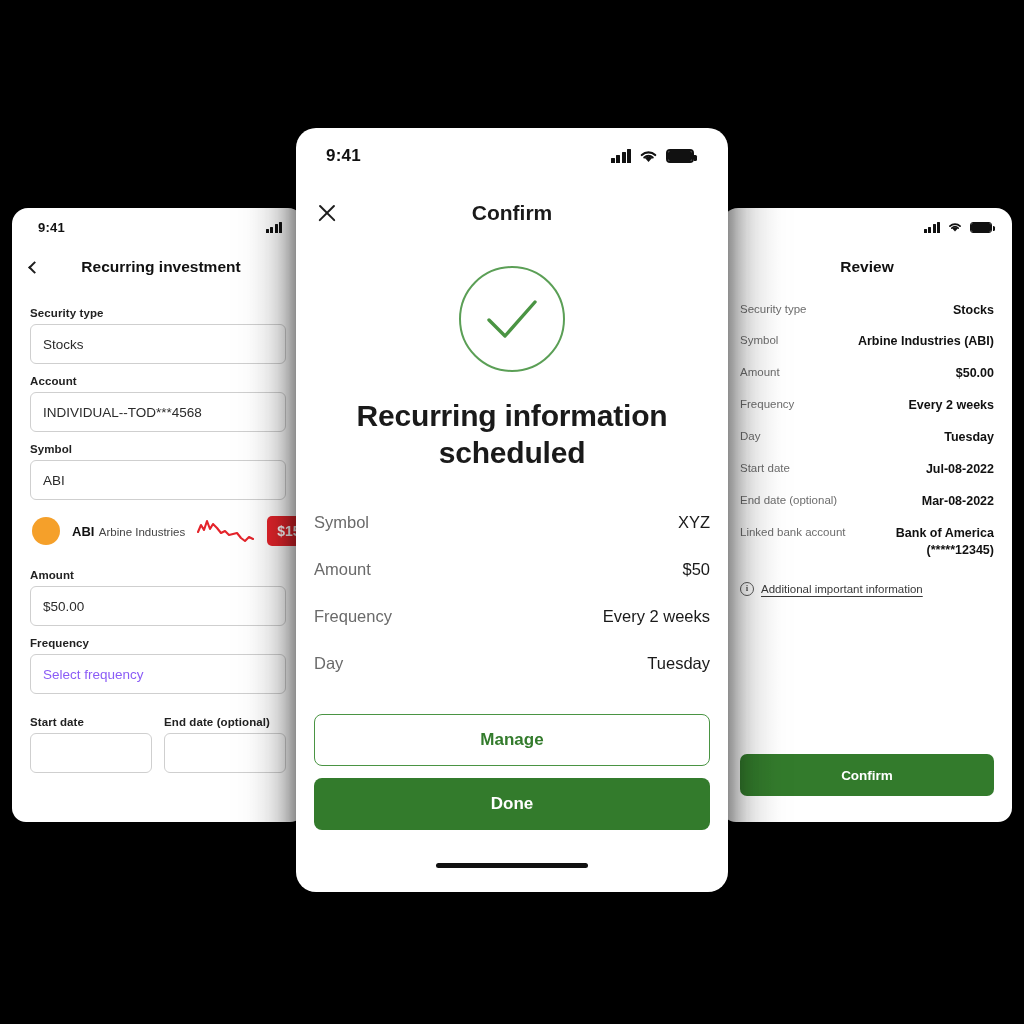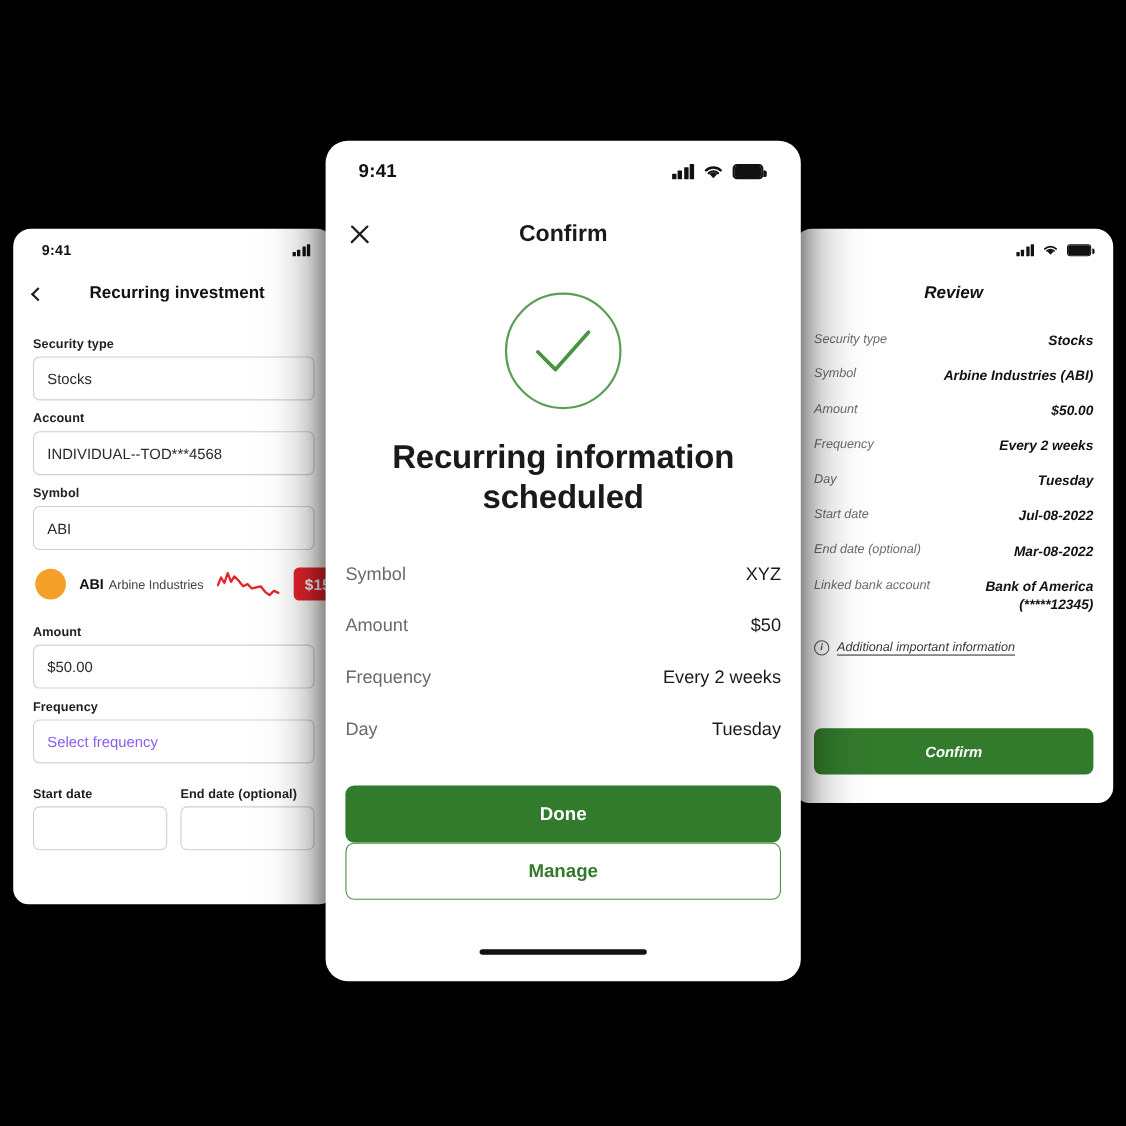--- a/index.html
+++ b/index.html
@@ -12,21 +12,21 @@
   .stage { position: relative; width: 1024px; height: 1024px; }
 
   
   .phone {
     position: absolute;
     background: #ffffff;
     border-radius: 14px;
     overflow: hidden;
   }
   .phone-left  { left: 12px;  top: 208px; width: 292px; height: 614px; border-radius: 16px 16px 14px 14px; }
-  .phone-right { left: 722px; top: 208px; width: 290px; height: 522px; border-radius: 16px 16px 14px 14px; font-style: italic; }
+  .phone-right { left: 722px; top: 208px; width: 290px; height: 614px; border-radius: 16px 16px 14px 14px; }
   .phone-center{
     left: 296px; top: 128px; width: 432px; height: 764px;
     border-radius: 20px;
     box-shadow: 0 0 26px rgba(0,0,0,.55), 0 0 60px rgba(0,0,0,.35);
     z-index: 5;
   }
   
   .shade-l {
     position:absolute; left:248px; top:208px; width:56px; height:614px;
     background: linear-gradient(to right, rgba(0,0,0,0) 0%, rgba(0,0,0,.055) 70%, rgba(0,0,0,.085) 100%);
@@ -371,20 +371,20 @@
         <span class="c-key">Frequency</span>
         <span class="c-val">Every 2 weeks</span>
       </div>
       <div class="c-row">
         <span class="c-key">Day</span>
         <span class="c-val">Tuesday</span>
       </div>
     </div>
 
     <div class="c-buttons">
+      <div class="btn btn-outline c-btn c-btn-outline">Manage</div>
       <div class="btn btn-solid c-btn">Done</div>
-      <div class="btn btn-outline c-btn c-btn-outline">Manage</div>
     </div>
 
     <div class="home-ind"></div>
   </div>
 
 </div>
 
 </body></html>

